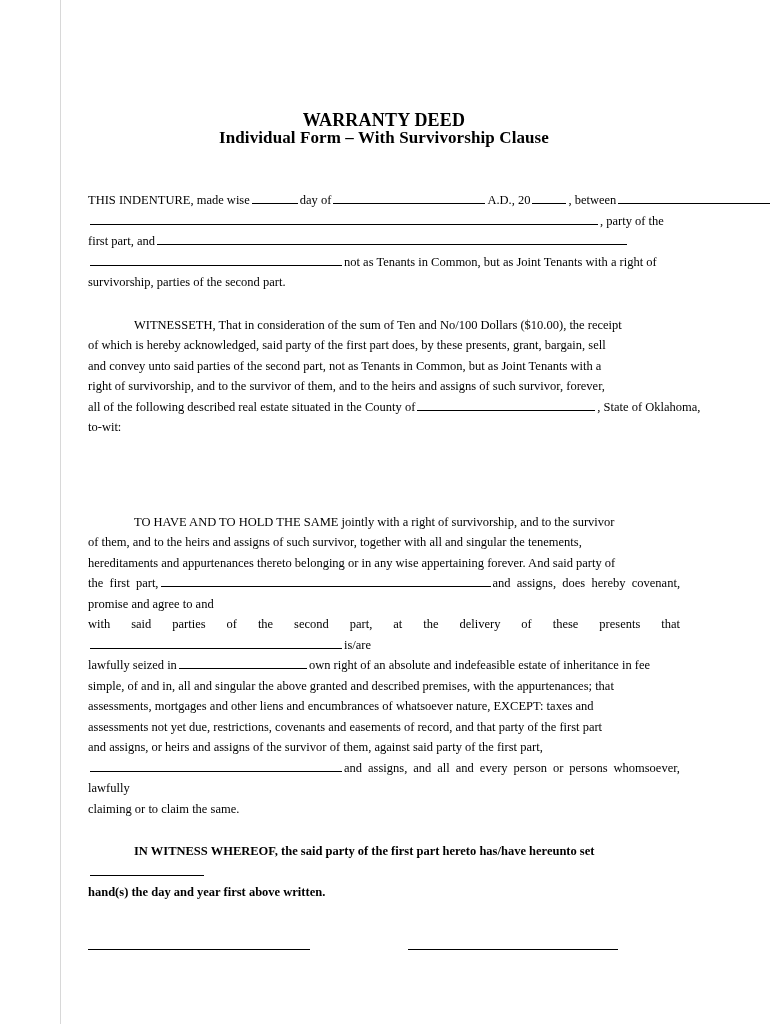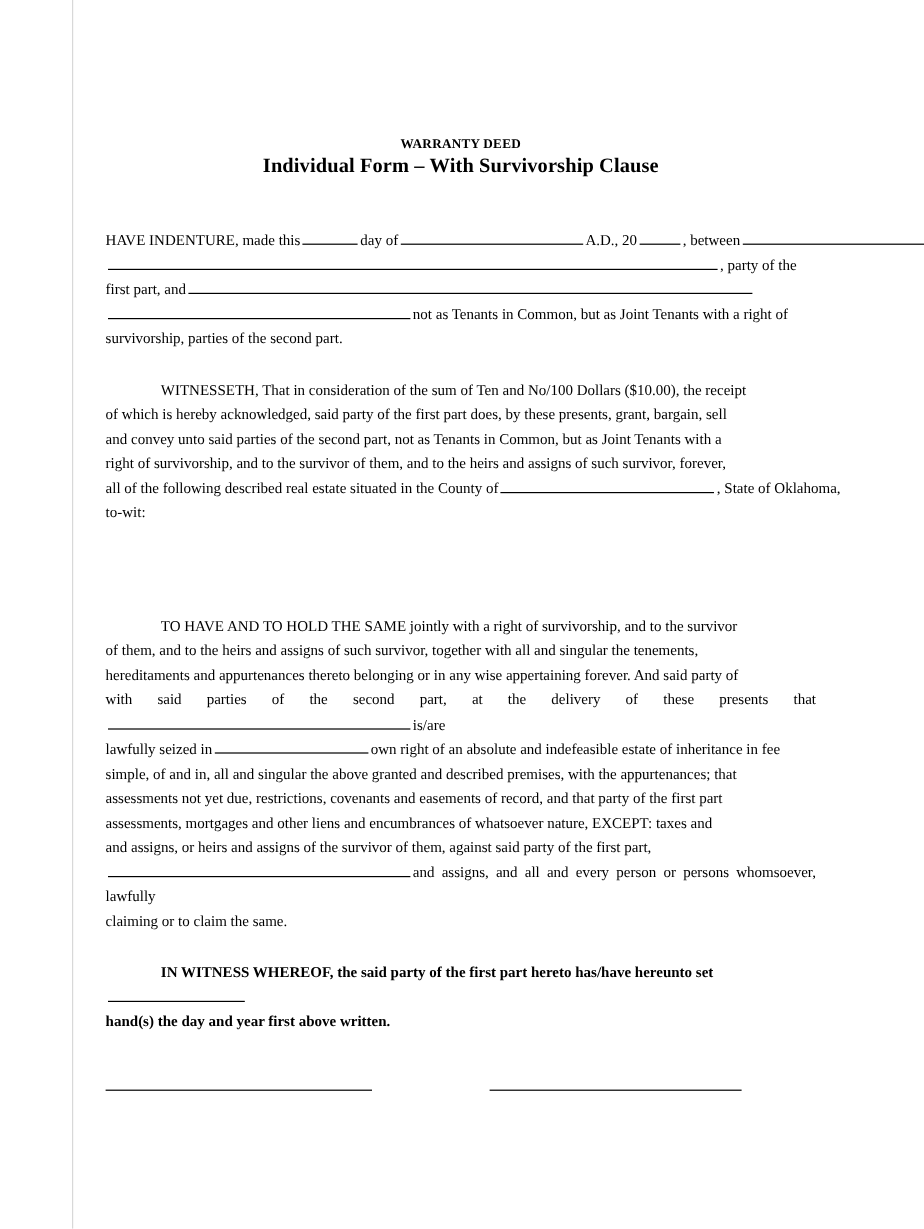--- a/index.html
+++ b/index.html
@@ -36,21 +36,21 @@
     left: 88px;
     top: 0;
     width: 592px;
   }
   .title-block {
     text-align: center;
     margin-top: 112px;
   }
   .title-main {
     font-weight: bold;
-    font-size: 11px;
+    font-size: 18px;
     letter-spacing: 0.2px;
     line-height: 16px;
   }
   .title-sub {
     font-weight: bold;
     font-size: 17px;
     letter-spacing: 0.1px;
     line-height: 16px;
     margin-top: 2px;
   }
@@ -111,21 +111,21 @@
 
   <div class="content">
 
     <div class="title-block">
       <div class="title-main">WARRANTY DEED</div>
       <div class="title-sub">Individual Form – With Survivorship Clause</div>
     </div>
 
     <div class="sec-1">
       <div class="line">
-        <span>HAVE INDENTURE, made this</span><span class="blank b-4"></span><span>day of</span><span class="blank b-12"></span><span>A.D., 20</span><span class="blank b-3"></span><span>, between</span><span class="blank b-18"></span>
+        <span>THIS INDENTURE, made wise</span><span class="blank b-4"></span><span>day of</span><span class="blank b-12"></span><span>A.D., 20</span><span class="blank b-3"></span><span>, between</span><span class="blank b-18"></span>
       </div>
       <div class="line">
         <span class="blank" style="width:508px"></span><span>, party of the</span>
       </div>
       <div class="line">
         <span>first  part,  and</span><span class="blank" style="width:470px"></span>
       </div>
       <div class="line">
         <span class="blank b-20"></span><span>not as Tenants in Common, but as Joint Tenants with a right of</span>
       </div>
@@ -144,25 +144,26 @@
       <div class="nowrap"><span>all of the following described real estate situated in the County of</span><span class="blank b-14"></span><span>, State of Oklahoma,</span></div>
       <div>to-wit:</div>
     </div>
 
     <div class="gap-lg" style="height:74px"></div>
 
     <div class="para">
       <div><span class="indent"></span><span>TO HAVE AND TO HOLD THE SAME jointly with a right of survivorship, and to the survivor</span></div>
       <div>of them, and to the heirs and assigns of such survivor, together with all and singular the tenements,</div>
       <div>hereditaments and appurtenances thereto belonging or in any wise appertaining forever. And said party of</div>
+      <div class="nojust"><span>the first part,</span><span class="blank b-26"></span><span>and assigns, does hereby covenant, promise and agree to and</span></div>
       <div class="nojust"><span>with said parties of the second part, at the delivery of these presents that</span><span class="blank b-20"></span><span>is/are</span></div>
       <div class="nojust"><span>lawfully seized in</span><span class="blank b-10"></span><span>own right of an absolute and indefeasible estate of inheritance in fee</span></div>
       <div>simple, of and in, all and singular the above granted and described premises, with the appurtenances; that</div>
+      <div>assessments, mortgages and other liens and encumbrances of whatsoever nature, EXCEPT: taxes and</div>
       <div>assessments not yet due, restrictions, covenants and easements of record, and that party of the first part</div>
-      <div>assessments, mortgages and other liens and encumbrances of whatsoever nature, EXCEPT: taxes and</div>
       <div>and assigns, or heirs and assigns of the survivor of them, against said party of the first part,</div>
       <div class="nojust"><span class="blank b-20"></span><span>and assigns, and all and every person or persons whomsoever, lawfully</span></div>
       <div class="nojust">claiming or to claim the same.</div>
     </div>
 
     <div class="gap-md"></div>
 
     <div class="para nojust">
       <div><span class="indent"></span><span>IN WITNESS WHEREOF, the said party of the first part hereto has/have hereunto set</span><span class="blank b-9"></span></div>
       <div>hand(s) the day and year first above written.</div>

